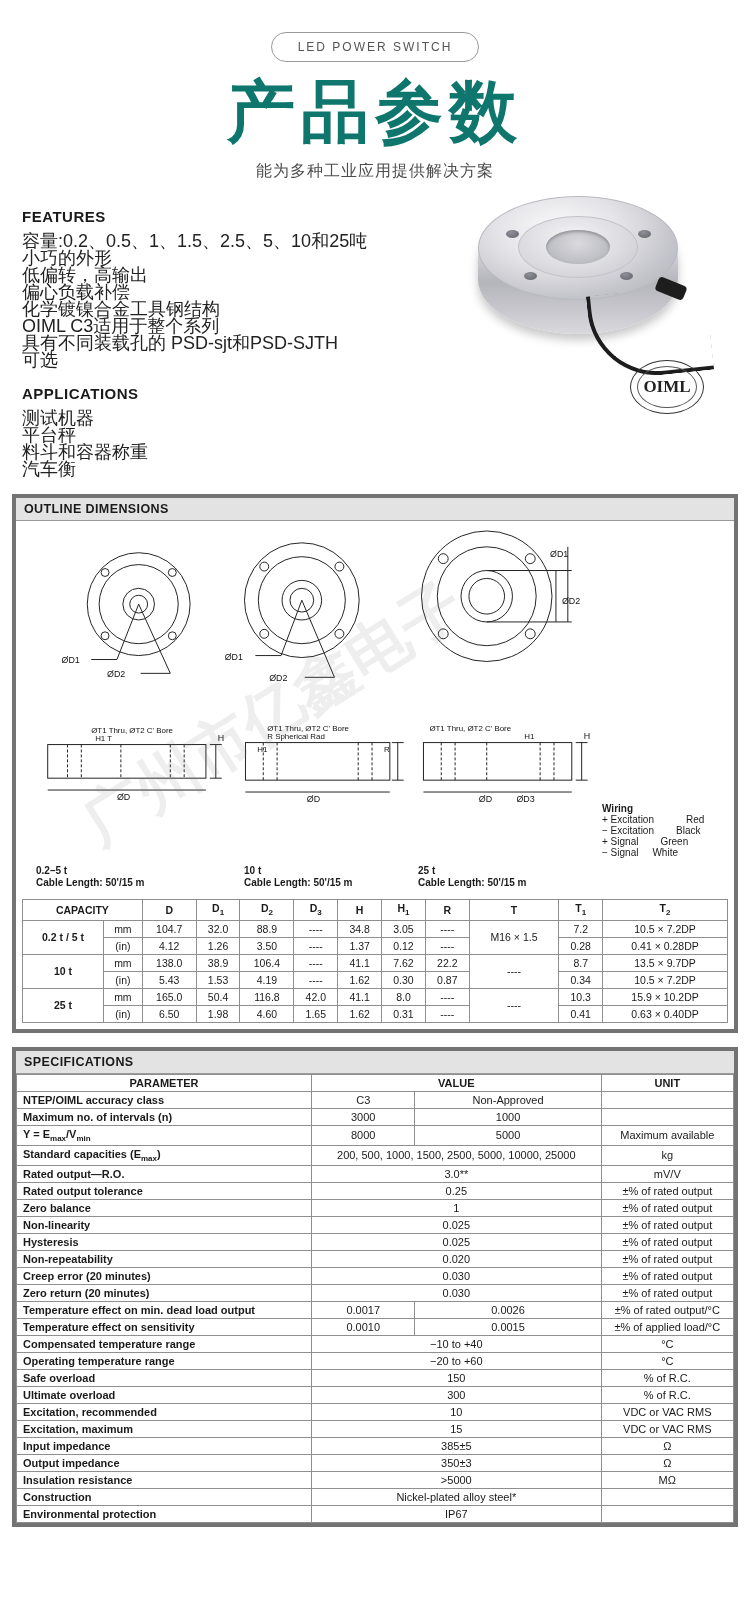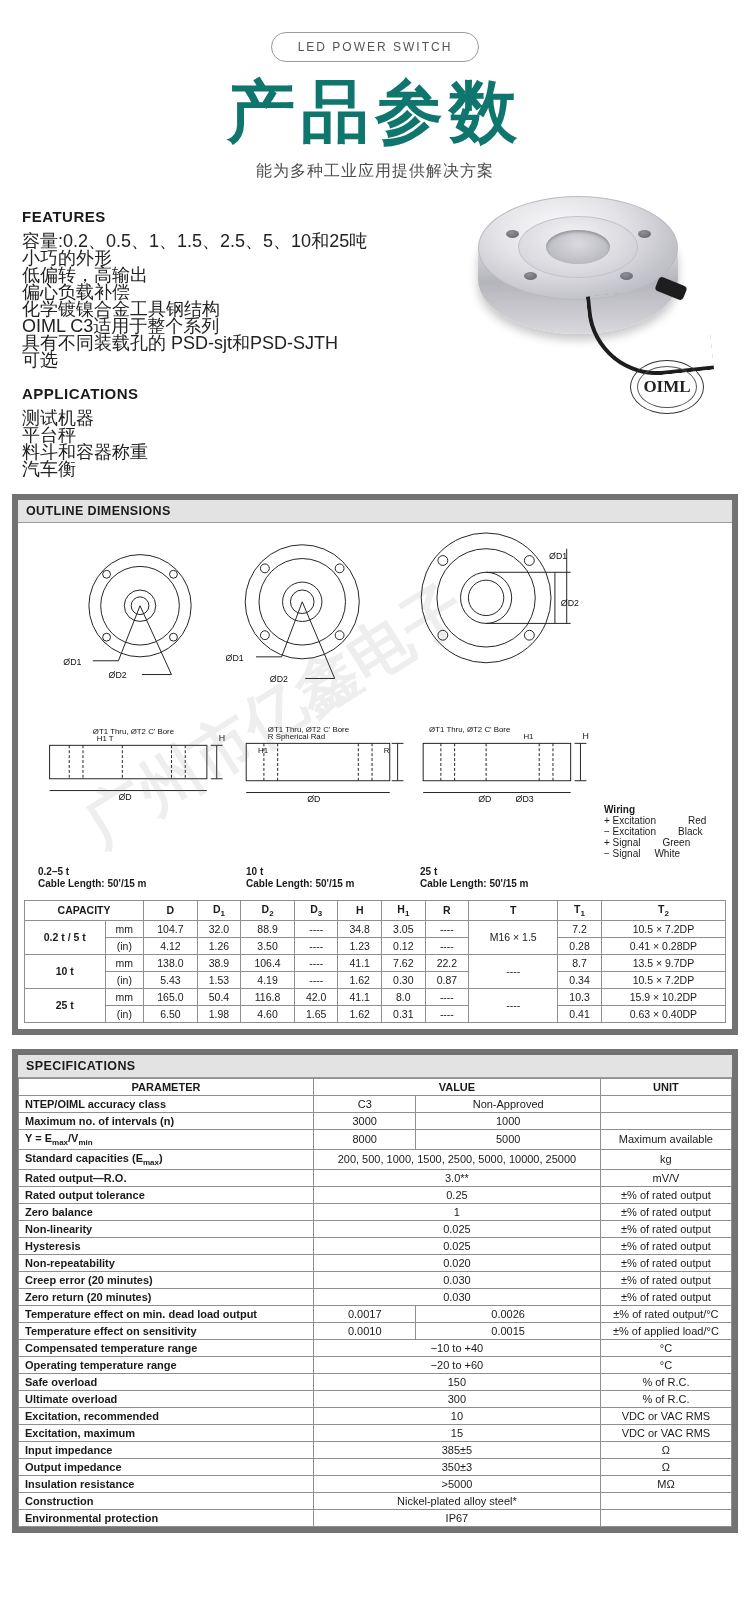--- a/index.html
+++ b/index.html
@@ -110,21 +110,21 @@
   .oiml::before {
     content:""; position:absolute; left:6px; top:5px; right:6px; bottom:5px;
     border:1px solid #555; border-radius:50%;
   }
 
   .desc-wrap { display:flex; gap:18px; padding:0 22px; }
   .desc-left { width:330px; }
   .desc-right { width:340px; font-size:12.5px; line-height:18px; color:#222; padding-top:2px; }
 
   
-  .box { margin:14px 12px 0 12px; border:6px solid #737373; }
+  .box { margin:14px 12px 0 12px; border:4px solid #737373; }
   .box-title {
     background:#e3e3e3;
     border-bottom:1px solid #9b9b9b;
     font-weight:bold;
     font-size:12.5px;
     padding:4px 8px;
     letter-spacing:0.4px;
   }
   .box-body { padding:8px 6px 6px 6px; position:relative; }
 
@@ -373,21 +373,21 @@
           <td rowspan="2">M16 × 1.5</td>
           <td>7.2</td>
           <td>10.5 × 7.2DP</td>
         </tr>
         <tr>
           <td>(in)</td>
           <td>4.12</td>
           <td>1.26</td>
           <td>3.50</td>
           <td>----</td>
-          <td>1.23</td>
+          <td>1.37</td>
           <td>0.12</td>
           <td>----</td>
           <td>0.28</td>
           <td>0.41 × 0.28DP</td>
         </tr>
 
         <tr>
           <td class="lbl" rowspan="2">10 t</td>
           <td>mm</td>
           <td>138.0</td>

